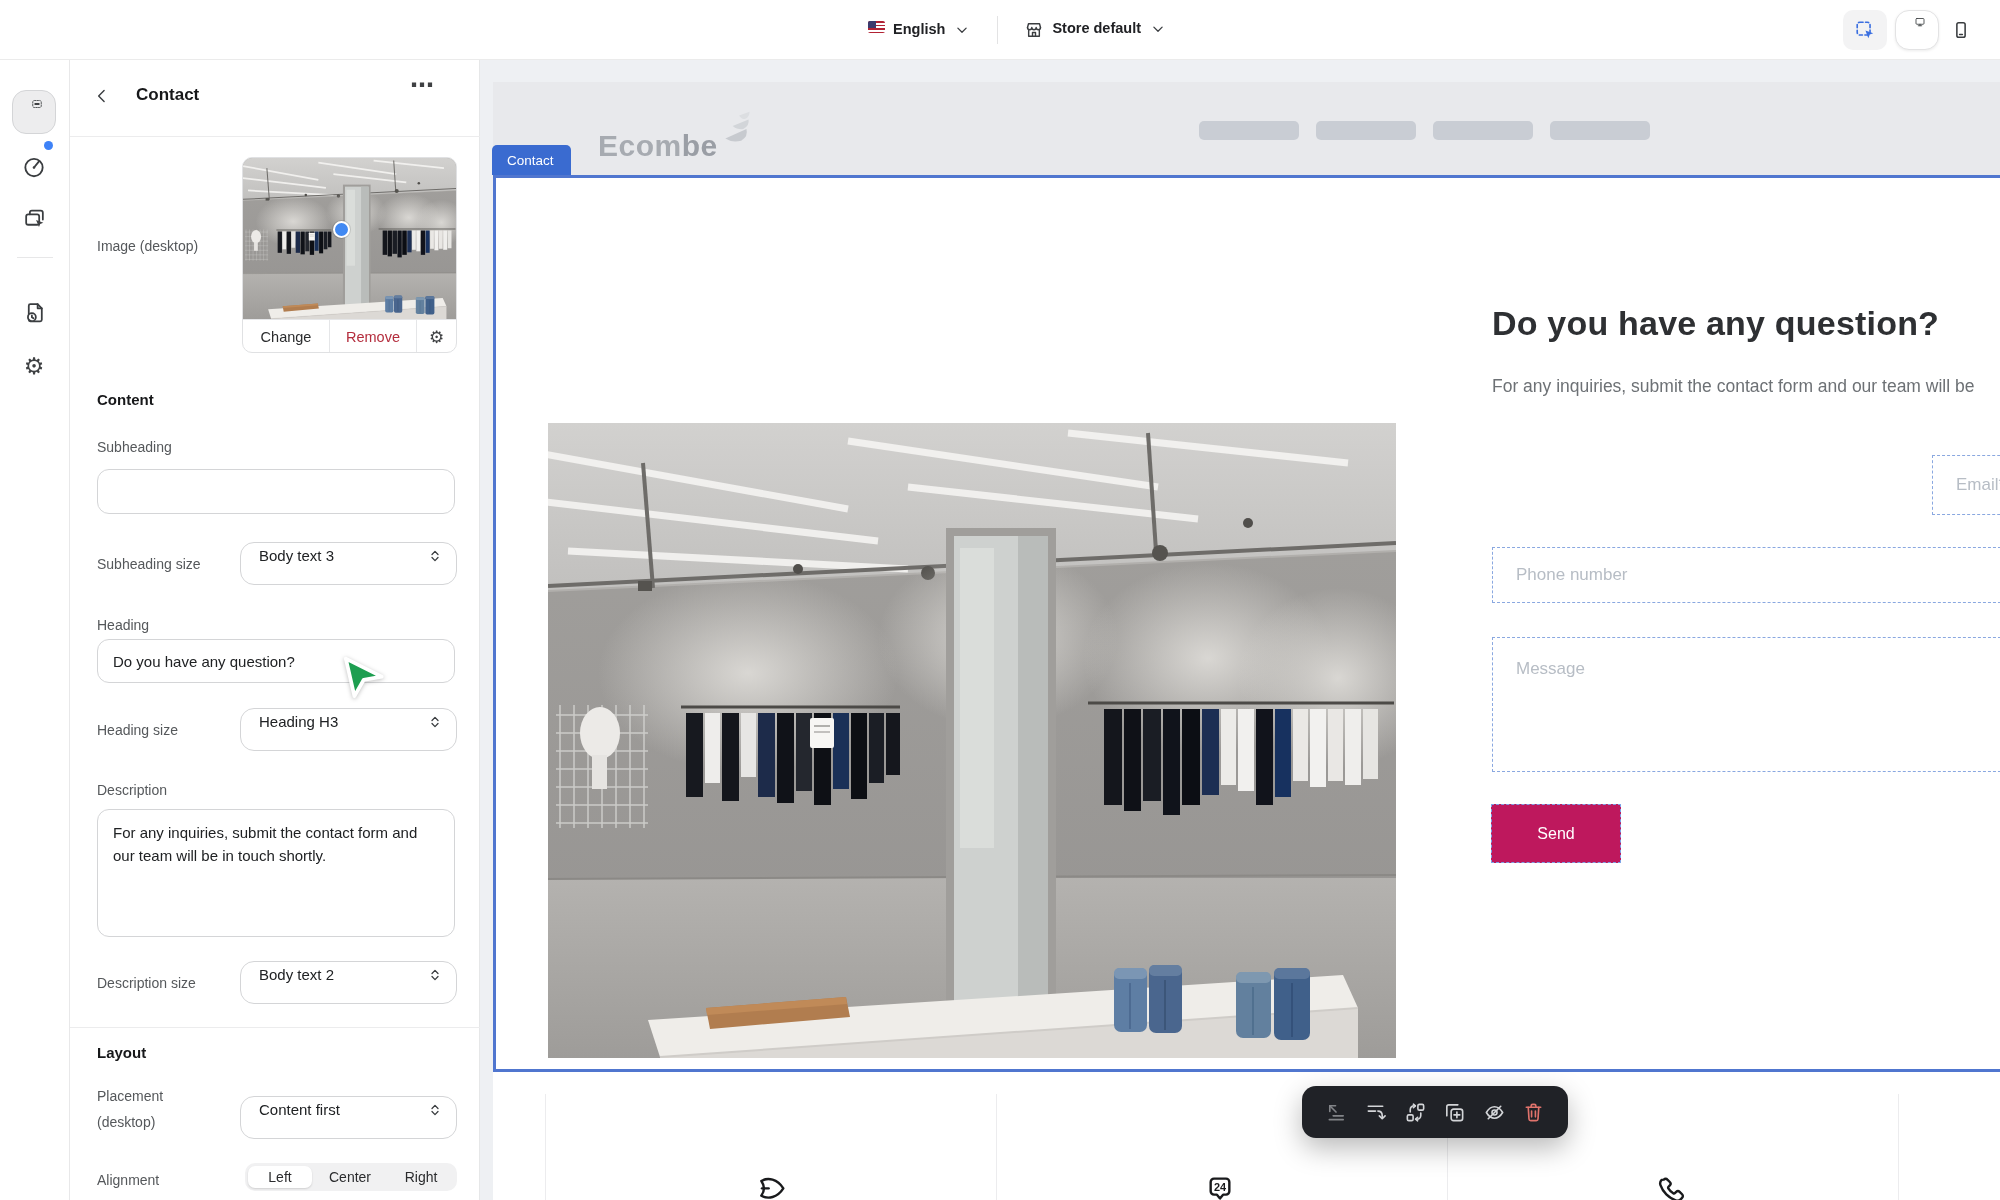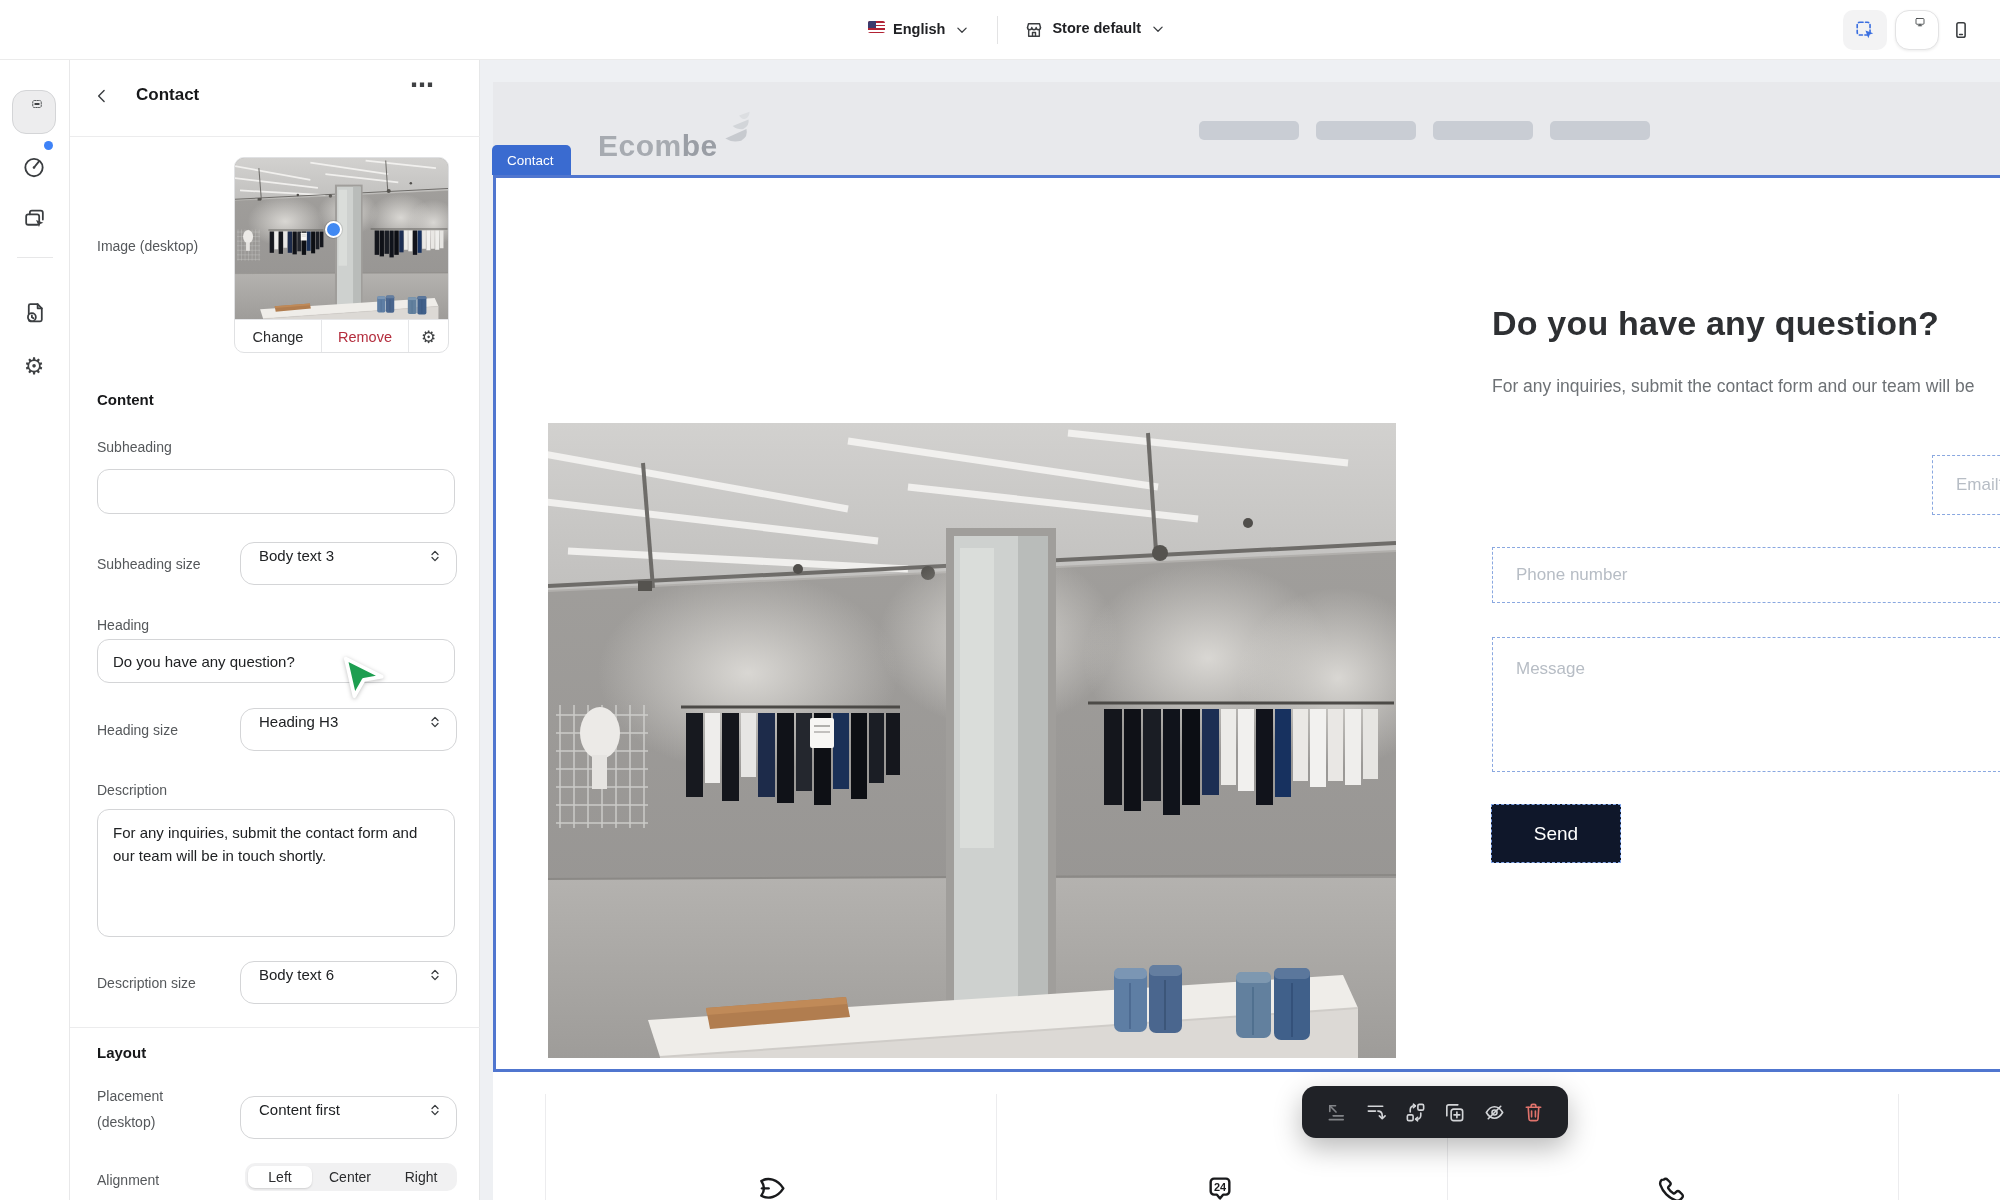--- a/index.html
+++ b/index.html
@@ -33,21 +33,21 @@
 
 .panel{left:70px;top:60px;width:410px;height:1140px;background:#fff;border-right:1px solid #e6e7e8;z-index:20}
 .panel-title{font-size:17px;font-weight:700;color:#17181a}
 .hdiv{position:absolute;left:0;width:410px;height:1px;background:#ececed}
 .flabel{position:absolute;font-size:14px;color:#55585b}
 .sect-h{position:absolute;font-size:15px;font-weight:700;color:#17181a}
 .tin{position:absolute;border:1px solid #d4d5d7;border-radius:12px;background:#fff;font-family:"Liberation Sans","DejaVu Sans",sans-serif;font-size:15px;color:#202224;padding:0 15px;outline:none}
 textarea.tin{padding:12px 15px;line-height:1.5;resize:none}
 .sel{position:absolute;border:1px solid #d4d5d7;border-radius:14px;background:#fff;display:flex;align-items:center;justify-content:space-between;padding:0 12px 16px 18px;cursor:pointer}
 .sel .val{font-size:15px;color:#202224}
-.thumb-card{position:absolute;left:164px;top:97px;width:215px;height:196px;border:1px solid #e0e1e3;border-radius:10px;overflow:hidden;background:#fff}
+.thumb-card{position:absolute;left:172px;top:97px;width:215px;height:196px;border:1px solid #e0e1e3;border-radius:10px;overflow:hidden;background:#fff}
 .thumb-img{position:relative;width:213px;height:161px;overflow:hidden}
 .focal{position:absolute;left:90px;top:63px;width:17px;height:17px;border-radius:50%;background:#4189f2;border:2px solid #fff;box-shadow:0 0 0 1px rgba(0,0,0,.12)}
 .thumb-btns{display:flex;height:34px;border-top:1px solid #e5e6e8;align-items:stretch}
 .tbtn{flex:1;display:flex;align-items:center;justify-content:center;font-size:14.5px;color:#2b2c2e;cursor:pointer}
 .tbtn + .tbtn{border-left:1px solid #e5e6e8}
 .tbtn.danger{color:#b42d3d}
 .tbtn.icon-btn{flex:0 0 40px}
 .segmented{position:absolute;display:flex;background:#f1f1f2;border-radius:10px;padding:3px;gap:2px}
 .seg{flex:none;display:flex;align-items:center;justify-content:center;font-size:14px;color:#2b2c2e;border-radius:7px;height:22px;cursor:pointer}
 .seg.on{background:#fff;box-shadow:0 1px 2px rgba(0,0,0,.14)}
@@ -59,21 +59,21 @@
 .logo{position:absolute;left:105px;top:47px;font-size:30px;letter-spacing:.5px;color:#a7abb1}
 .logo .lt{font-weight:700}
 .logo .bd{font-weight:700;color:#9a9ea5}
 .navpill{position:absolute;top:39px;height:19px;width:100px;border-radius:5px;background:#c9cdd4}
 .sec-tab{position:absolute;left:-1px;top:63px;width:79px;height:30px;background:#3a6bd0;border-radius:5px 5px 0 0;color:#fff;font-size:13.5px;display:flex;align-items:center;padding-left:15px;z-index:3;cursor:pointer}
 .section{position:absolute;left:0;top:93px;width:1510px;height:897px;background:#fff;border:3px solid #5076cf}
 .pv-heading{position:absolute;left:996px;top:126px;font-size:34px;font-weight:600;color:#2e3033;letter-spacing:.2px}
 .pv-desc{position:absolute;left:996px;top:198px;font-size:17.5px;color:#6d7175;white-space:nowrap}
 .dfield{position:absolute;border:1.6px dashed #8aa8e0;display:flex;align-items:center;padding:0 23px;font-size:17px;color:#b7bdc5;background:#fff;cursor:text}
 .dfield.area{align-items:flex-start;padding-top:21px}
-.send-btn{position:absolute;border:1.6px dashed #7fa3e6;background:#0f172a;color:#fff;font-size:19px;display:flex;align-items:center;justify-content:center;cursor:pointer}
+.send-btn{position:absolute;border:1.6px dashed #7fa3e6;background:#be185d;color:#fff;font-size:16px;display:flex;align-items:center;justify-content:center;cursor:pointer}
 .feat-div{position:absolute;width:1px;background:#ececee}
 .feat-ico{position:absolute}
 
 .f-toolbar{position:absolute;left:822px;top:1026px;width:266px;height:52px;background:#202227;border-radius:14px;display:flex;align-items:center;justify-content:space-evenly;padding:0 6px;box-shadow:0 10px 28px rgba(0,0,0,.28);z-index:25}
 .f-toolbar svg{fill:none;stroke:#d3d5d8;stroke-width:1.7;stroke-linecap:round;stroke-linejoin:round;cursor:pointer}
 .store-photo{position:absolute;left:52px;top:245px;width:848px;height:635px;cursor:pointer}
 </style>
 </head>
 <body>
 
@@ -352,21 +352,21 @@
           <path d="M8 10 l4-4.2 4 4.2"></path>
           <path d="M8 14 l4 4.2 4-4.2"></path>
         </svg>
     </div>
 
     <span class="flabel" style="left:27px;top:722px">Description</span>
     <textarea class="tin" style="left: 27px; top: 749px; width: 358px; height: 128px;">For any inquiries, submit the contact form and our team will be in touch shortly.</textarea>
 
     <span class="flabel" style="left:27px;top:915px">Description size</span>
     <div class="sel" style="left:170px;top:901px;width:217px;height:43px">
-      <span class="val">Body text 6</span>
+      <span class="val">Body text 2</span>
       <svg class="ico" width="18" height="18" viewBox="0 0 24 24">
           <path d="M8 10 l4-4.2 4 4.2"></path>
           <path d="M8 14 l4 4.2 4-4.2"></path>
         </svg>
     </div>
 
     <div class="hdiv" style="top:967px"></div>
     <span class="sect-h" style="left:27px;top:984px">Layout</span>
 
     <span class="flabel" style="left:27px;top:1023px;width:105px;line-height:26px">Placement (desktop)</span>

